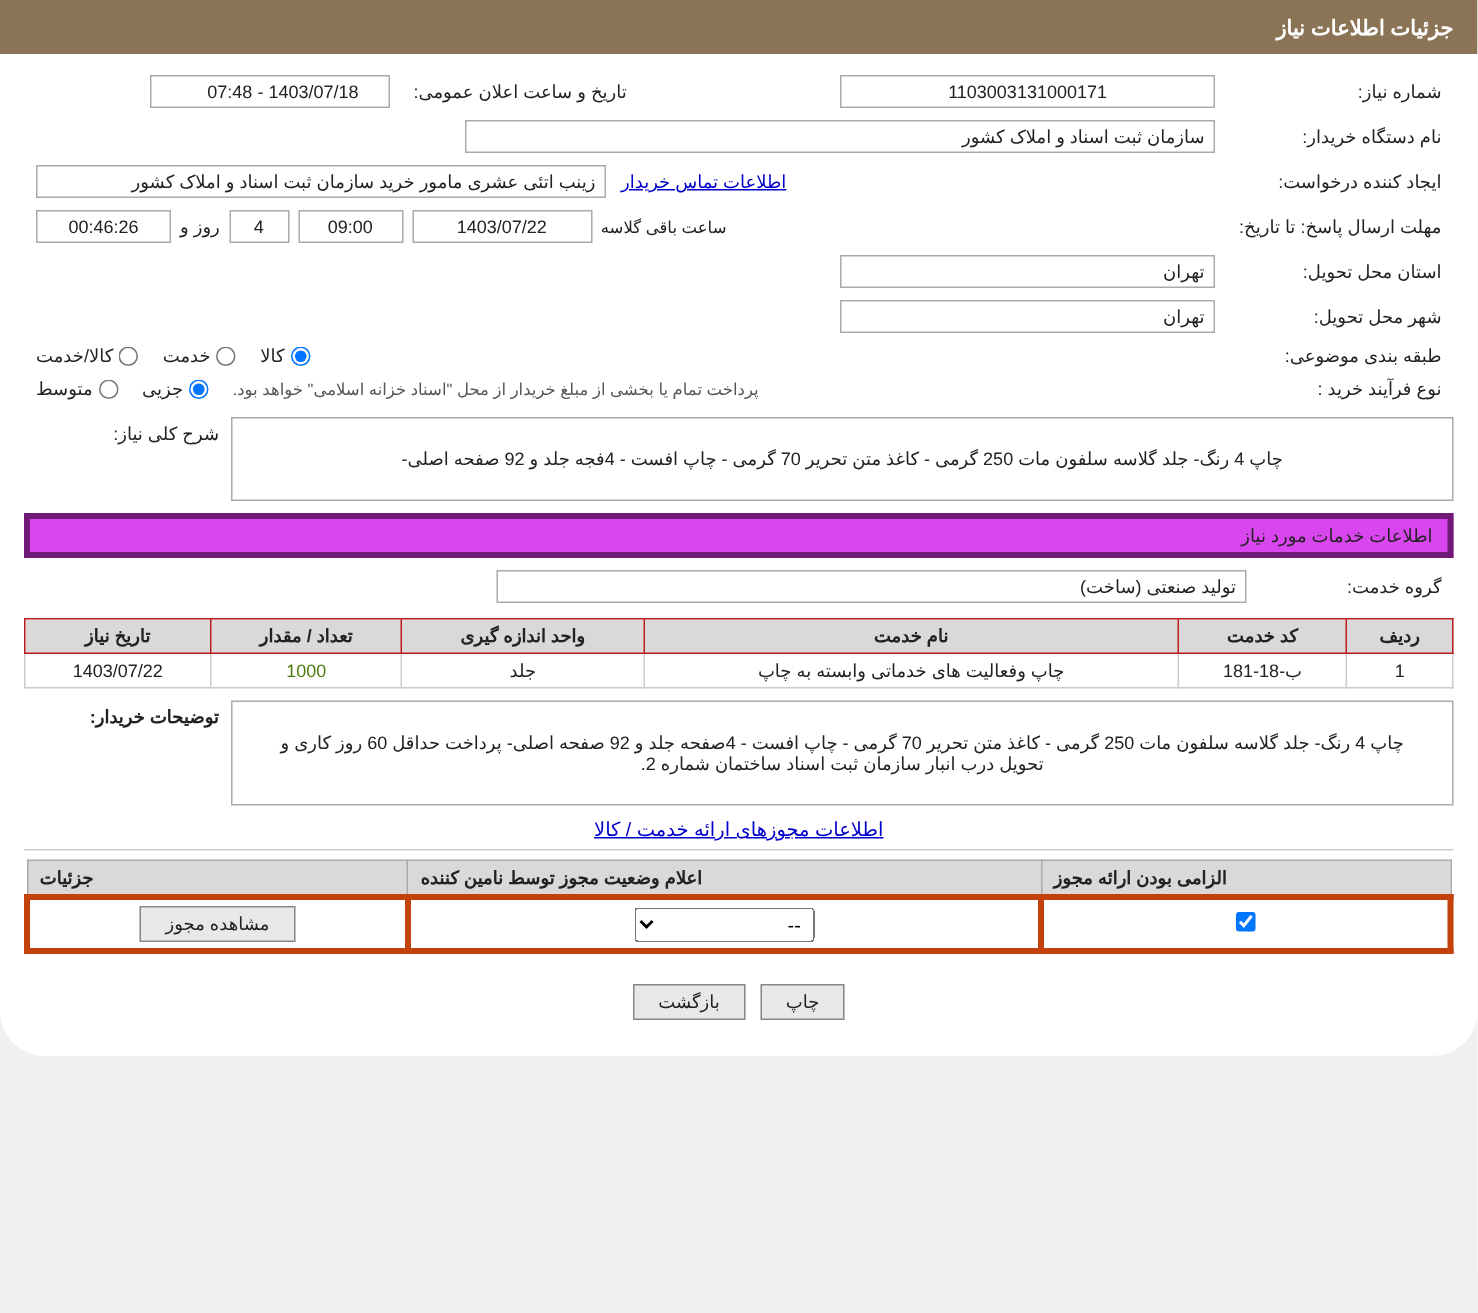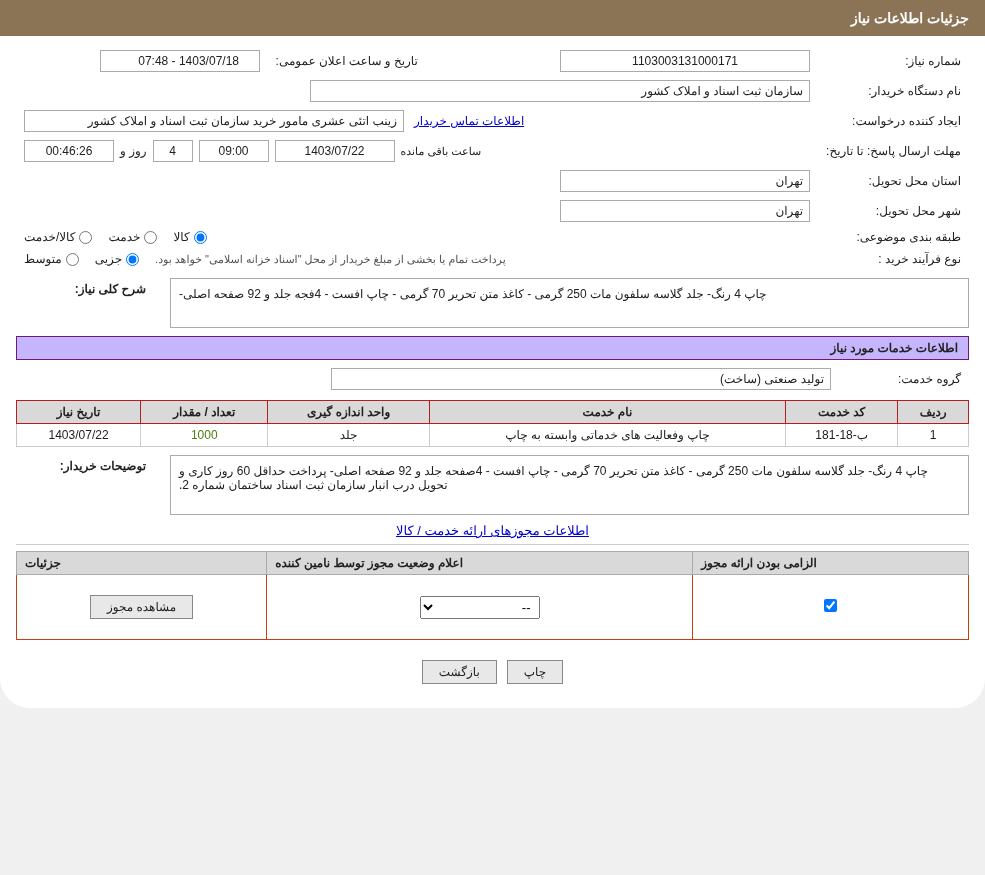--- a/index.html
+++ b/index.html
@@ -74,24 +74,24 @@
       flex-direction: row-reverse;
       align-items: center;
     }
     .radio-item {
       display: flex;
       align-items: center;
       gap: 4px;
       flex-direction: row-reverse;
     }
     .section-header {
-      background: #c4b5fd;
-      border: 1px solid #701a75;
+      background: #d946ef;
+      border: 4px solid #701a75;
       padding: 4px 10px;
-      font-weight: bold;
+      font-weight: normal;
       text-align: right;
       margin: 8px 0 4px;
     }
     .data-table {
       width: 100%;
       border-collapse: collapse;
       margin: 6px 0;
     }
     .data-table th {
       background: #d9d9d9;
@@ -103,41 +103,40 @@
     .data-table td {
       border: 1px solid #ccc;
       padding: 4px 8px;
       text-align: center;
     }
     .data-table td.red-text {
       color: #4d7c0f;
     }
     .desc-box {
       border: 1px solid #aaa;
-      padding: 8px;
+      padding: 20px;
       background: #fff;
-      text-align: left;
+      text-align: center;
       min-height: 50px;
-      margin-left: 16px;
     }
     .permits-table {
       width: 100%;
       border-collapse: collapse;
       margin: 6px 0;
     }
     .permits-table th {
       background: #d9d9d9;
       border: 1px solid #aaa;
       padding: 4px 8px;
       text-align: left;
       font-weight: bold;
     }
     .permits-table td {
-      border: 1px solid #c2410c;
-      padding: 20px 8px;
+      border: 4px solid #c2410c;
+      padding: 4px 8px;
       text-align: center;
     }
     .btn {
       padding: 4px 16px;
       border: 1px solid #888;
       cursor: pointer;
       font-size: 12px;
       font-family: Tahoma, Arial, sans-serif;
     }
     .btn-primary {
@@ -222,21 +221,21 @@
 
         <tr>
           <td class="label-cell">مهلت ارسال پاسخ: تا تاریخ:</td>
           <td class="value-cell" colspan="3">
             <div class="timer-section">
               <div class="input-box input-box-small" style="min-width:90px; text-align:center;">00:46:26</div>
               <span>روز و</span>
               <div class="input-box input-box-small" style="min-width:40px; text-align:center;">4</div>
               <div class="input-box input-box-small" style="min-width:70px; text-align:center;">09:00</div>
               <div class="input-box" style="min-width:120px; text-align:center;">1403/07/22</div>
-              <span class="timer-label">ساعت باقی مانده</span>
+              <span class="timer-label">ساعت باقی گلاسه</span>
             </div>
           </td>
         </tr>
 
         <tr>
           <td class="label-cell">استان محل تحویل:</td>
           <td class="value-cell" colspan="3">
             <div class="input-box input-box-medium">تهران</div>
           </td>
         </tr>
@@ -283,21 +282,21 @@
                 </div>
               </div>
               <span style="font-size:11px; color:#555;">پرداخت تمام یا بخشی از مبلغ خریدار از محل "اسناد خزانه اسلامی" خواهد بود.</span>
             </div>
           </td>
         </tr>
       </tbody>
     </table>
 
     <div style="display:flex; align-items:flex-start; gap:8px; flex-direction:row-reverse; margin:8px 0;">
-      <span class="label-cell" style="width:130px; white-space:nowrap; font-weight:bold; padding-top:4px;">شرح کلی نیاز:</span>
+      <span class="label-cell" style="width:130px; white-space:nowrap; font-weight:normal; padding-top:4px;">شرح کلی نیاز:</span>
       <div class="desc-box" style="flex:1;">چاپ 4 رنگ- جلد گلاسه سلفون مات 250 گرمی - کاغذ متن تحریر 70 گرمی - چاپ افست - 4فجه جلد و 92 صفحه اصلی-</div>
     </div>
 
     <div class="section-header">اطلاعات خدمات مورد نیاز</div>
 
     <table class="info-table">
       <tbody>
         <tr>
           <td class="label-cell">گروه خدمت:</td>
           <td class="value-cell">

